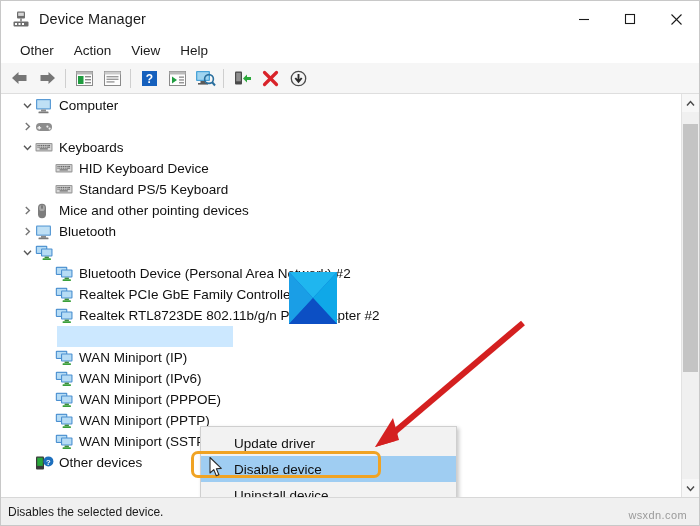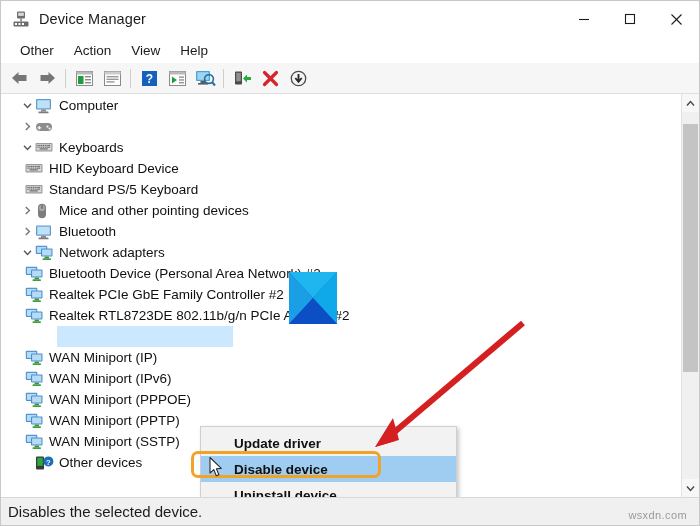--- a/index.html
+++ b/index.html
@@ -153,21 +153,21 @@
   }
   .node .row-inner {
     display: flex;
     align-items: center;
     position: relative;
     z-index: 1;
   }
 
   
   .lvl1 { padding-left: 18px; }
-  .lvl2-noarrow { padding-left: 24px; }
+  .lvl2-noarrow { padding-left: 54px; }
 
   
   #scrollbar {
     position: absolute;
     right: 0; top: 0;
     width: 18px; bottom: 0;
     background: #f0f0f0;
     border-left: 1px solid #e2e2e2;
     box-sizing: border-box;
   }
@@ -198,21 +198,21 @@
     flex: 0 0 28px;
     background: #f0f0f0;
     border-top: 1px solid #d8d8d8;
     display: flex;
     align-items: center;
     position: relative;
     box-sizing: border-box;
   }
   #status-text {
     margin-left: 7px;
-    font-size: 15px;
+    font-size: 12px;
     color: #1b1b1b;
   }
   #watermark {
     position: absolute;
     right: 12px;
     bottom: 4px;
     font-size: 11px;
     color: #9a9a9a;
     letter-spacing: 0.4px;
   }
@@ -222,21 +222,20 @@
     position: absolute;
     left: 199px;
     top: 332px;
     width: 257px;
     background: #f2f2f2;
     border: 1px solid #cfcfcf;
     box-shadow: 2px 2px 4px rgba(0,0,0,0.22);
     padding: 3px 0 3px 0;
     box-sizing: border-box;
     z-index: 40;
-    font-weight: bold;
   }
   .ctx-item {
     height: 26px;
     display: flex;
     align-items: center;
     padding-left: 33px;
     font-size: 13.5px;
     color: #101010;
     position: relative;
   }
@@ -573,21 +572,20 @@
               </svg>
             </span>
             <span class="node-icon"><svg width="19" height="16" viewBox="0 0 19 16">
                 <rect x="0.8" y="0.8" width="11.5" height="8.2" rx="1" fill="#4a8fd0"></rect>
                 <rect x="1.9" y="1.9" width="9.3" height="6" fill="#b6dcf5"></rect>
                 <rect x="6" y="3.4" width="11.5" height="8.2" rx="1" fill="#4a8fd0"></rect>
                 <rect x="7.1" y="4.5" width="9.3" height="6" fill="#b6dcf5"></rect>
                 <rect x="9.6" y="11.6" width="4.3" height="1.6" fill="#3d8b3d"></rect>
                 <rect x="7.6" y="13.2" width="8.3" height="1.7" rx="0.5" fill="#3aa03a"></rect>
               </svg></span>
-            <span class="node-label">Network adapters</span>
           </div>
         </div>
         <div class="node">
           <div class="row-inner lvl2-noarrow">
             <span class="node-icon"><svg width="19" height="16" viewBox="0 0 19 16">
                 <rect x="0.8" y="0.8" width="11.5" height="8.2" rx="1" fill="#4a8fd0"></rect>
                 <rect x="1.9" y="1.9" width="9.3" height="6" fill="#b6dcf5"></rect>
                 <rect x="6" y="3.4" width="11.5" height="8.2" rx="1" fill="#4a8fd0"></rect>
                 <rect x="7.1" y="4.5" width="9.3" height="6" fill="#b6dcf5"></rect>
                 <rect x="9.6" y="11.6" width="4.3" height="1.6" fill="#3d8b3d"></rect>

